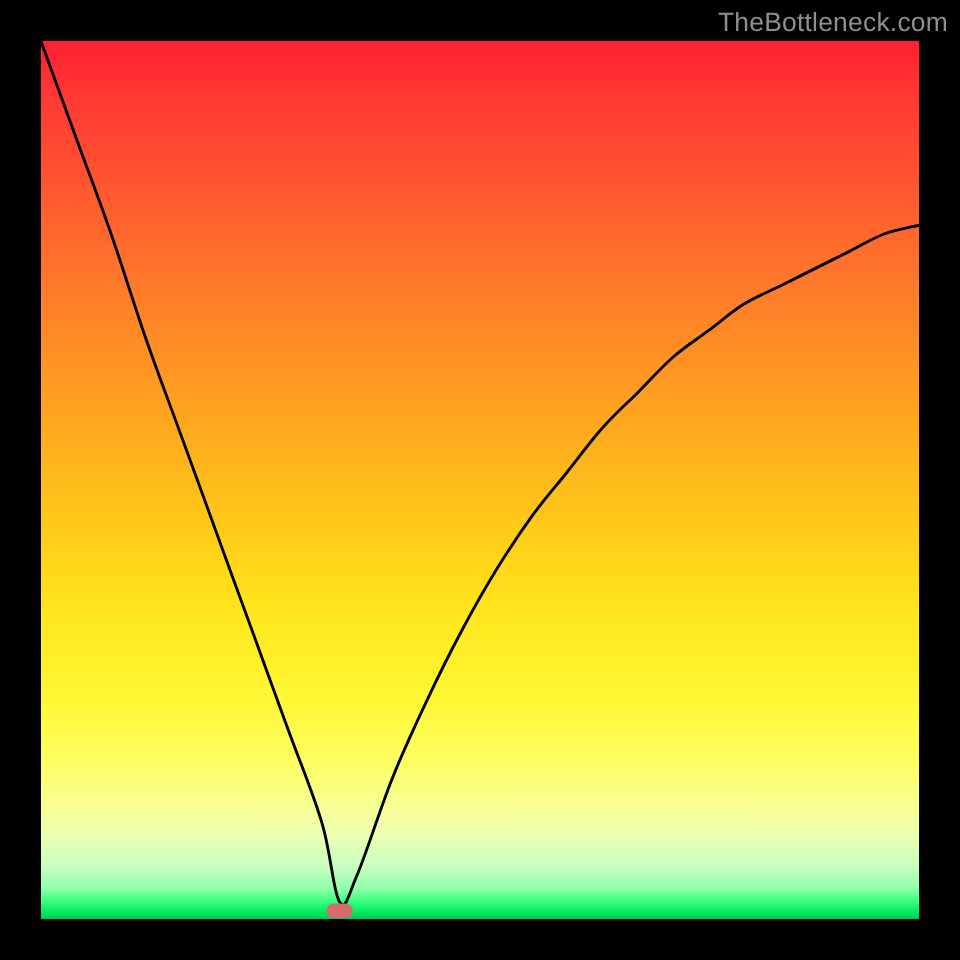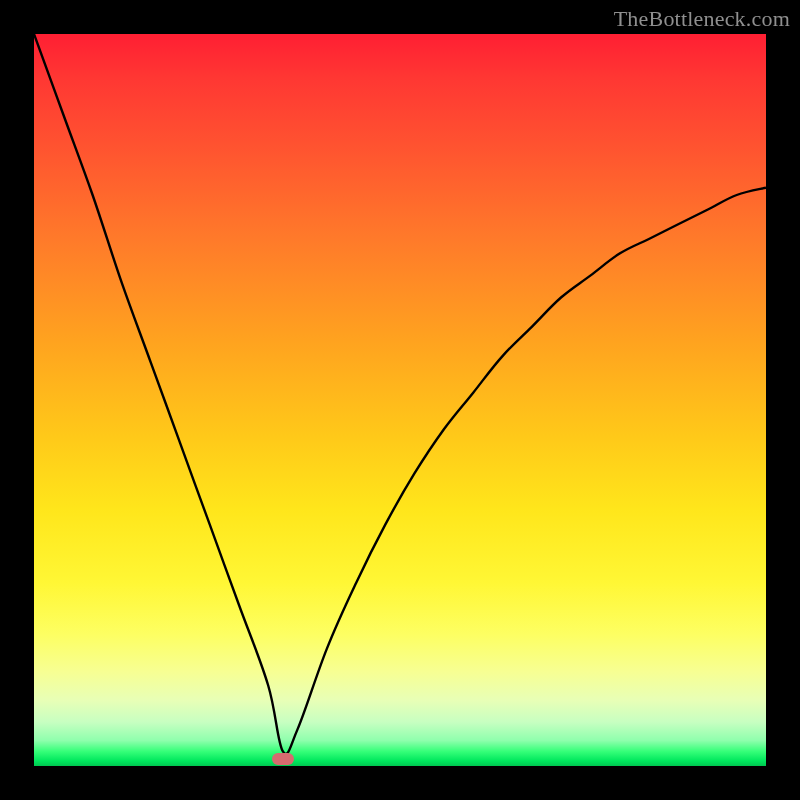--- a/index.html
+++ b/index.html
@@ -64,21 +64,20 @@
     background: #d66b6f;
     transform: translate(-50%, -50%);
   }
   .watermark {
     position: absolute;
     top: 6px;
     right: 10px;
     color: #8f8f8f;
     font-size: 22px;
     letter-spacing: 0.2px;
-    font-family: Liberation Serif, serif;
   }
 </style>
 </head>
 <body>
 
 <div class="frame">
 
   <div class="plot-area">
     <div class="gradient"></div>
 

